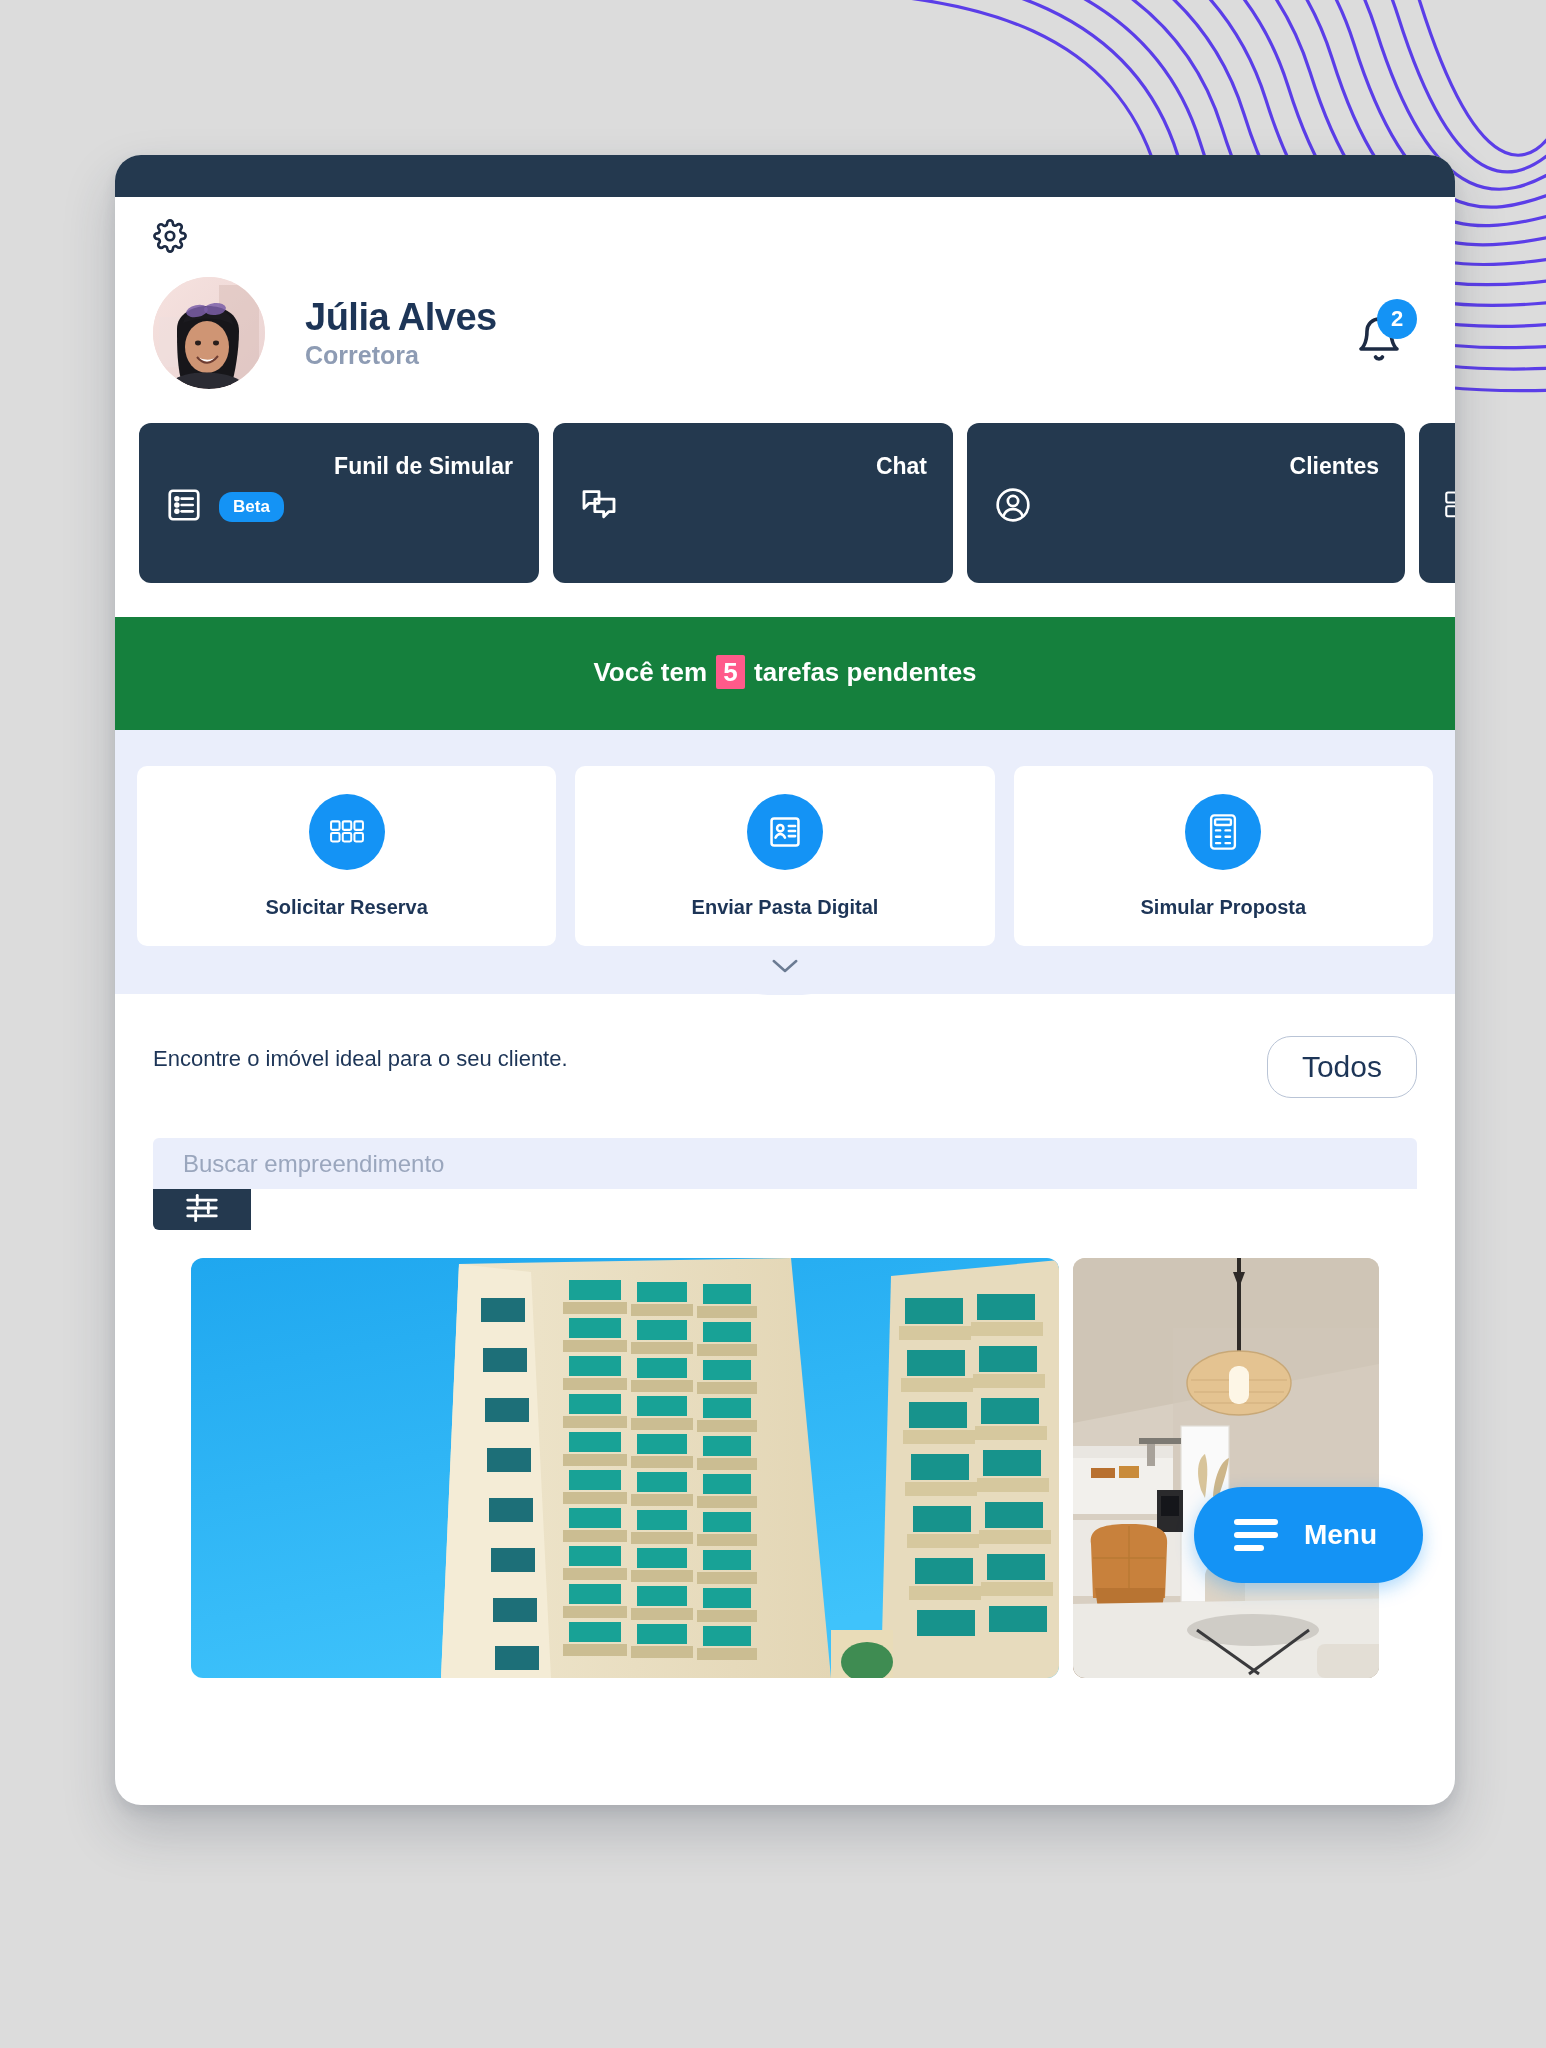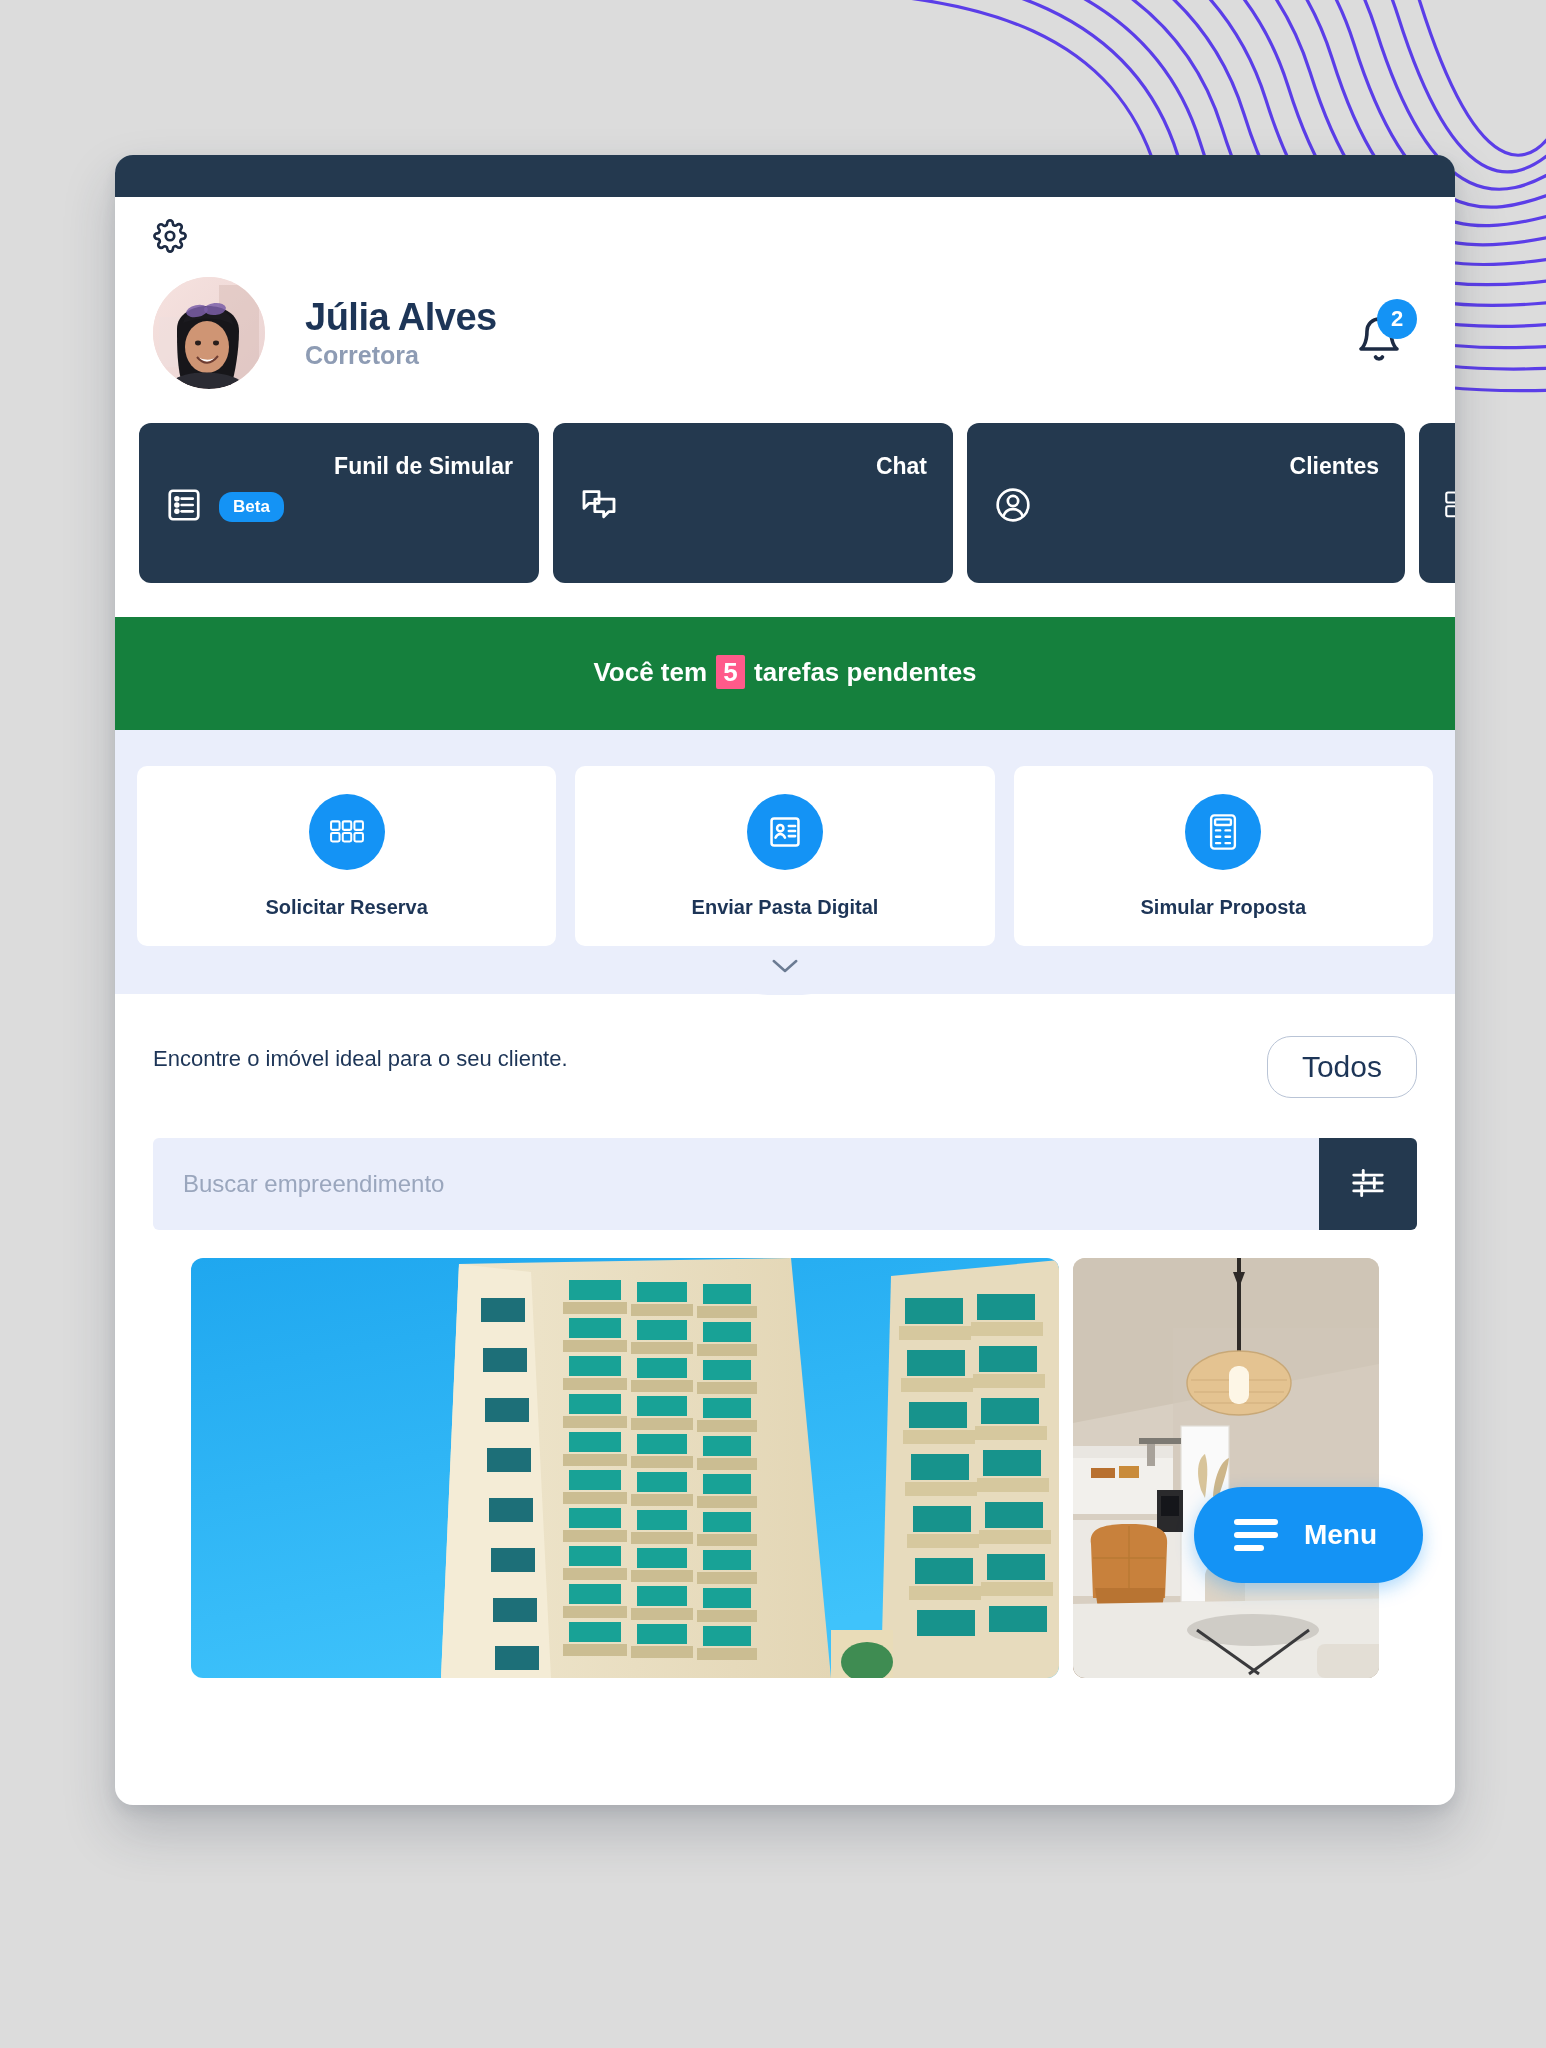--- a/index.html
+++ b/index.html
@@ -13,21 +13,21 @@
 
   
   .waves { position:absolute; top:-30px; right:-10px; width:740px; height:430px; overflow:hidden; pointer-events:none; }
   .waves svg { display:block; }
 
   
   .device {
     position:absolute; left:115px; top:155px;
     width:1340px; height:1650px;
     background:#ffffff;
-    border-radius:18px;
+    border-radius:26px;
     box-shadow:0 26px 52px rgba(40,50,70,.22), 0 6px 14px rgba(40,50,70,.10);
     overflow:hidden;
   }
   .titlebar { height:42px; background:#24394f; width:100%; }
 
   
   .header { background:#fff; padding:0 0 0 0; position:relative; }
   .gear-row { padding:22px 0 0 38px; }
   .gear-btn { width:34px; height:34px; display:block; }
 
@@ -143,20 +143,21 @@
     border:1.5px solid #b9c4d6; border-radius:24px;
     background:#fff; color:#1d3557;
     font-size:30px; font-family:"Liberation Sans", sans-serif;
     padding:13px 34px;
     cursor:pointer;
   }
   .searchbar {
     display:flex; margin-top:40px;
     border-radius:6px; overflow:hidden;
     height:92px;
+    flex-direction:column;
   }
   .search-input {
     flex:1; background:#eaeefb; border:none; outline:none;
     font-size:24px; color:#8e9cb4; padding:0 30px;
     font-family:"Liberation Sans", sans-serif;
   }
   .search-input::placeholder { color:#9aa6bd; }
   .filter-btn {
     width:98px; background:#24394f; border:none; cursor:pointer;
     display:flex; align-items:center; justify-content:center;

